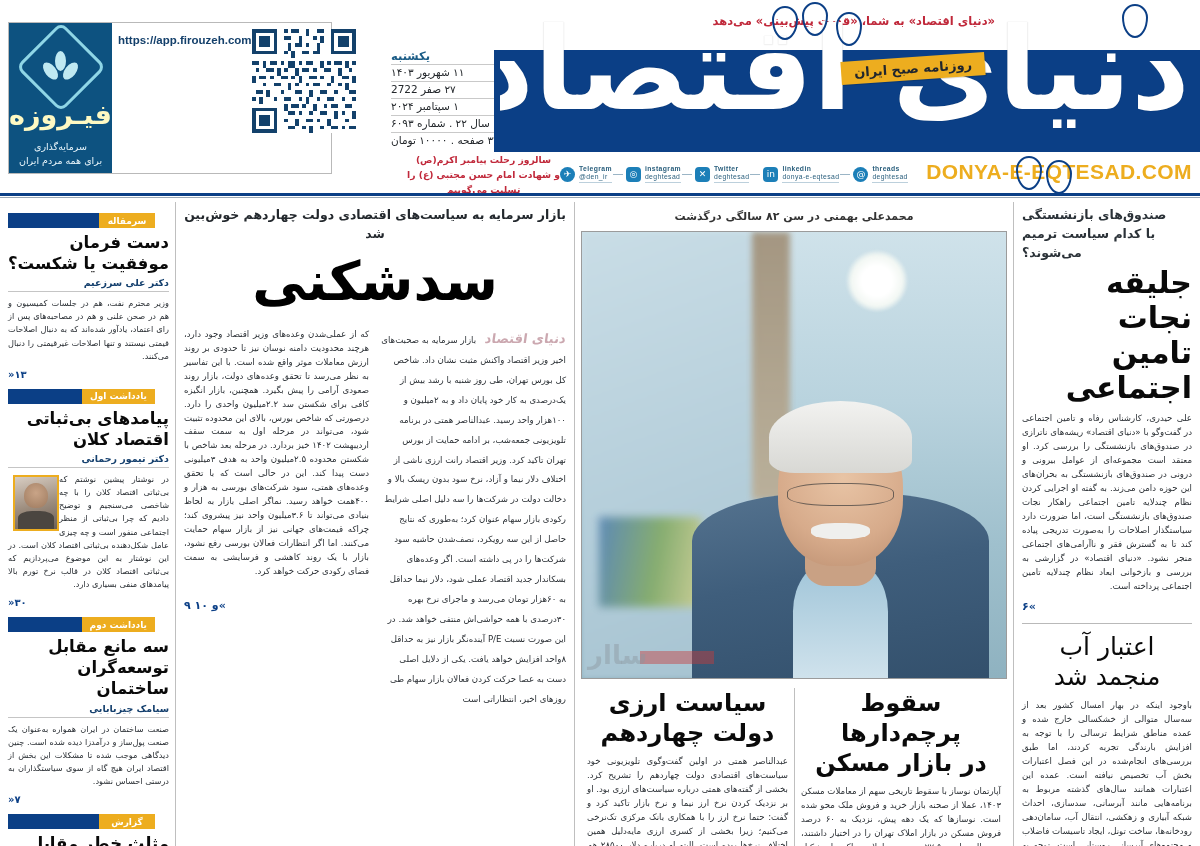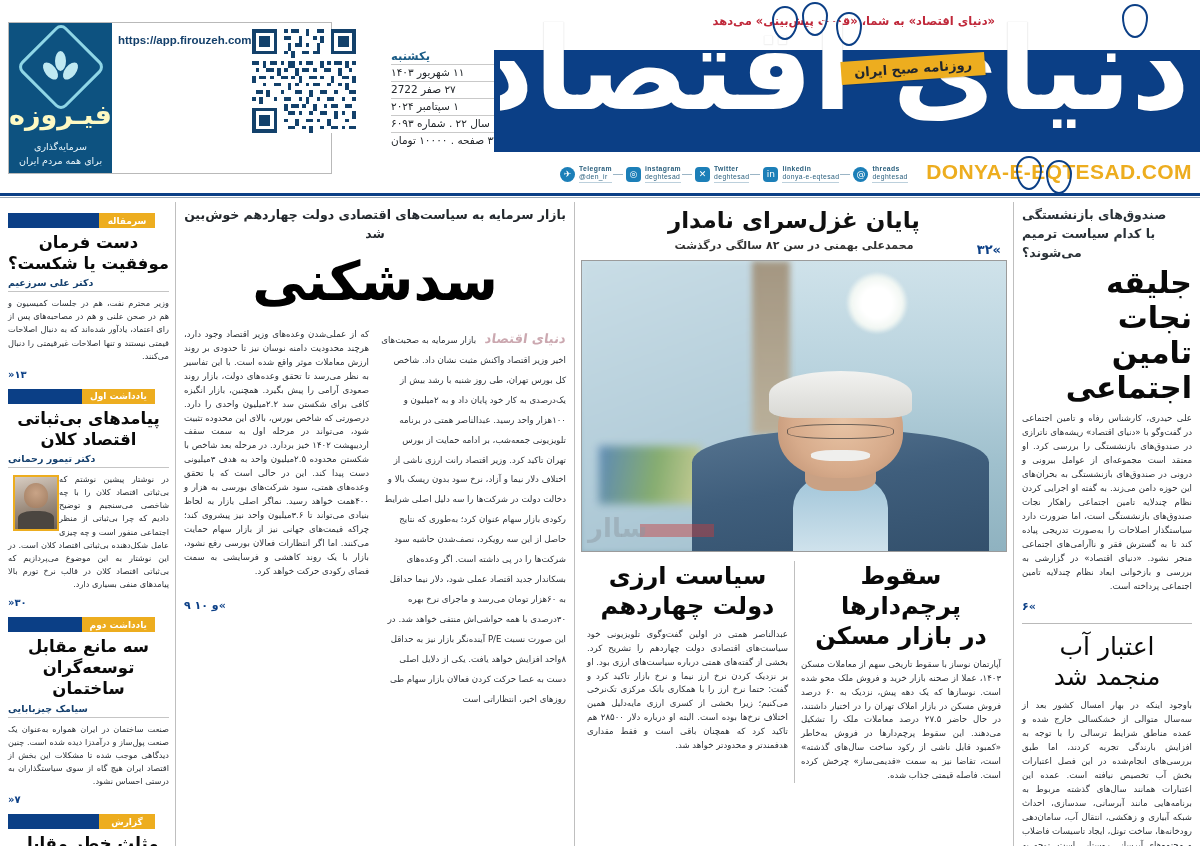--- a/index.html
+++ b/index.html
@@ -130,21 +130,21 @@
   .pageref .chev { color:#0b3f86; font-weight:bold; }
   .rule-h { height:1px; background:#b9b9b9; margin:9px 0 8px; }
 
   .hl-lg { font-size:25px; font-weight:normal; line-height:1.2; text-align:center; color:#0a0a0a; }
 
   
   .photo-title { font-size:23px; font-weight:bold; text-align:center; color:#111; line-height:1.25; }
   .photo-sub { font-size:11px; font-weight:bold; text-align:center; color:#333; margin-top:4px; }
   .photo-pageref { position:absolute; right:6px; top:36px; font-size:13px; font-weight:bold; color:#0b3f86; direction:ltr; }
   .photo-frame {
-    margin-top:8px; width:100%; height:292px; border:1px solid #9b9b9b; overflow:hidden; position:relative;
+    margin-top:8px; width:100%; height:448px; border:1px solid #9b9b9b; overflow:hidden; position:relative;
     background:linear-gradient(180deg,#cfe2ea 0%,#b9d3de 38%,#9fc0cd 70%,#8fb2c0 100%);
   }
   .ph-bg1 { position:absolute; left:0; top:0; width:42%; height:100%;
             background:linear-gradient(160deg,#c9dde6,#b6cfdb 55%,#a6c3d1); filter:blur(2px); }
   .ph-pillar2 { position:absolute; left:40%; top:0; width:9%; height:60%;
                background:linear-gradient(180deg,#a08f77,#bcae95); filter:blur(3px); opacity:.9;}
   .ph-light { position:absolute; right:23%; top:4%; width:62px; height:62px; border-radius:50%;
               background:radial-gradient(circle,#ffffff 35%,#f2f7f3 58%,rgba(255,255,255,0) 72%); filter:blur(1px); }
   .ph-poster { position:absolute; left:4%; bottom:16%; width:24%; height:20%;
                background:linear-gradient(100deg,#4f7fb0,#7fa85e 55%,#cfcf8c); filter:blur(4px); opacity:.85; }
@@ -192,22 +192,22 @@
   .sec-head { position:relative; height:15px; margin-top:7px; margin-bottom:4px; }
   .sec-bar { position:absolute; right:14px; left:0; top:0; height:15px; background:#0b3f86; }
   .sec-tag {
     position:absolute; right:14px; top:0; height:15px; min-width:56px; background:#edad1f;
     color:#fff; font-size:9px; font-weight:bold; display:flex; align-items:center; justify-content:center;
     padding:0 8px;
   }
   .sec-chev {
     position:absolute; left:0; top:-2px; color:#0b3f86; font-size:14px; font-weight:bold; line-height:1;
   }
-  .sec-title { font-size:16.5px; font-weight:bold; text-align:center; line-height:1.28; color:#0a0a0a; }
-  .sec-author { font-size:9.5px; font-weight:bold; text-align:left; color:#15406e; margin-top:3px;
+  .sec-title { font-size:16.5px; font-weight:bold; text-align:right; line-height:1.28; color:#0a0a0a; }
+  .sec-author { font-size:9.5px; font-weight:bold; text-align:right; color:#15406e; margin-top:3px;
                 border-bottom:1px solid #c5c5c5; padding-bottom:3px; }
   .sec-body { font-size:8.2px; line-height:1.6; text-align:justify; color:#2a2f34; margin-top:5px; }
   .author-photo {
     float:left; width:46px; height:56px; margin:2px 0 3px 5px; border:2px solid #edad1f;
     background:linear-gradient(165deg,#d8cdc2,#9c8c7d 55%,#6d6158);
     position:relative; overflow:hidden;
   }
   .author-photo .apf-head { position:absolute; left:22%; top:12%; width:56%; height:48%;
       background:radial-gradient(circle at 50% 40%,#c9a487,#9d7a5f); border-radius:50% 50% 45% 45%; }
   .author-photo .apf-body { position:absolute; left:8%; bottom:0; width:84%; height:34%;
@@ -363,20 +363,24 @@
 
     <div class="date-block">
       <div class="dayname">یکشنبه</div>
       <div>۱۱ شهریور ۱۴۰۳</div>
       <div>۲۷ صفر 2722</div>
       <div>۱ سپتامبر ۲۰۲۴</div>
       <div>سال ۲۲ . شماره ۶۰۹۳</div>
       <div>۳۲ صفحه . ۱۰۰۰۰ تومان</div>
     </div>
 
+    <div class="condolence">
+      <div>سالروز رحلت پیامبر اکرم(ص)</div>
+      <div>و شهادت امام حسن مجتبی (ع) را تسلیت می‌گوییم</div>
+    </div>
 
     <div class="slogan">«دنیای اقتصاد» به شما، «قدرت پیش‌بینی» می‌دهد</div>
 
     <div class="logo-band"></div>
     <div class="logo-arabic">دنیای اقتصاد</div>
     <div class="ribbon">روزنامه صبح ایران</div>
     <div class="brand-url">DONYA-E-EQTESAD.COM</div>
 
     <div class="deco-diamonds" style="left:0;top:0;width:1200px;height:196px;">
       <div class="dm" style="left:772px; top:6px;"></div>
@@ -458,21 +462,20 @@
           <div>منجمد شد</div>
         </div>
         <div class="body-txt">باوجود اینکه در بهار امسال کشور بعد از سه‌سال متوالی از خشکسالی خارج شده و عمده مناطق شرایط ترسالی را با توجه به افزایش بارندگی تجربه کردند، اما طبق بررسی‌های انجام‌شده در این فصل اعتبارات بخش آب تخصیص نیافته است. عمده این اعتبارات همانند سال‌های گذشته مربوط به برنامه‌هایی مانند آبرسانی، سدسازی، احداث شبکه آبیاری و زهکشی، انتقال آب، سامان‌دهی رودخانه‌ها، ساخت تونل، ایجاد تاسیسات فاضلاب و مجتمع‌های آبرسانی روستایی است. توجه به آب و کمبود آن برای حیات اقتصادی کشور اهمیت بسیاری دارد.</div>
 
       </div>
 
     </div>
 
     <div class="col col-mid">
       <div style="position:relative;">
-        <div class="photo-title">پایان غزل‌سرای نامدار</div>
         <div class="photo-sub">محمدعلی بهمنی در سن ۸۲ سالگی درگذشت</div>
         <span class="photo-pageref">
           <span>۳۲</span><span>«</span>
         </span>
 
         <div class="photo-frame">
           <div class="ph-bg1"></div>
           <div class="ph-pillar2"></div>
           <div class="ph-light"></div>
           <div class="ph-poster"></div>

